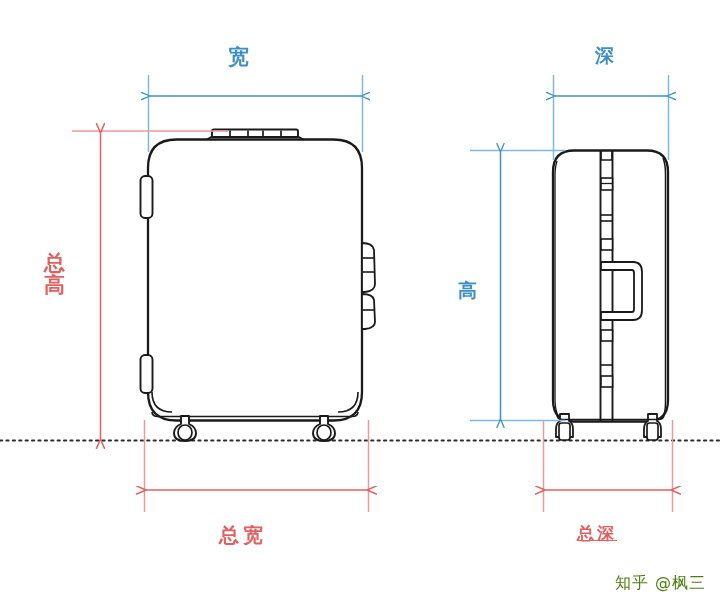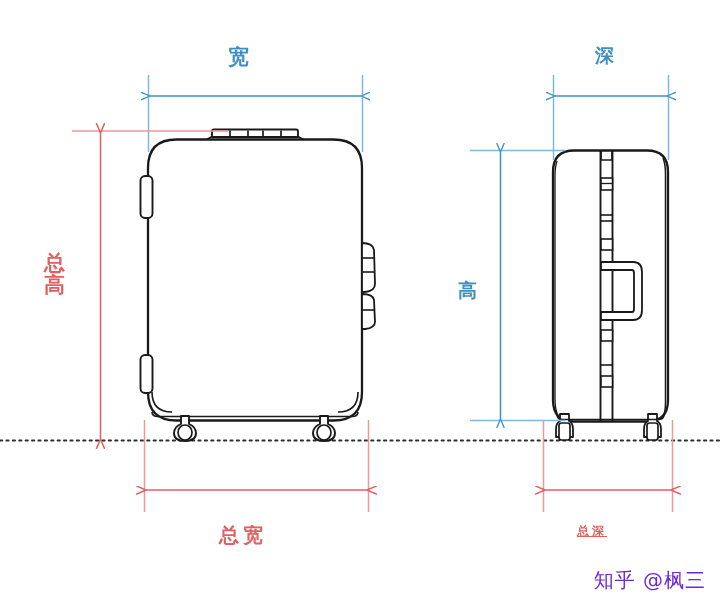--- a/index.html
+++ b/index.html
@@ -54,30 +54,30 @@
     left: 595px; top: 46px;
     font-size: 19px;
   }
   #label-total-width {
     left: 219px; top: 525px;
     font-size: 20px;
     letter-spacing: 4px;
   }
   #label-total-depth {
     left: 577px; top: 525px;
-    font-size: 12px;
+    font-size: 17px;
     letter-spacing: 3px;
     text-decoration: underline;
   }
   #watermark {
     position: absolute;
     right: 14px;
     bottom: 10px;
-    font-size: 20px;
-    color: #6d28d9;
+    font-size: 16px;
+    color: #4d7c0f;
     letter-spacing: 1px;
     user-select: none;
   }
 </style>
 </head>
 <body>
 
 <div id="diagram-root">
 
   <svg class="canvas" viewBox="0 0 720 604">

